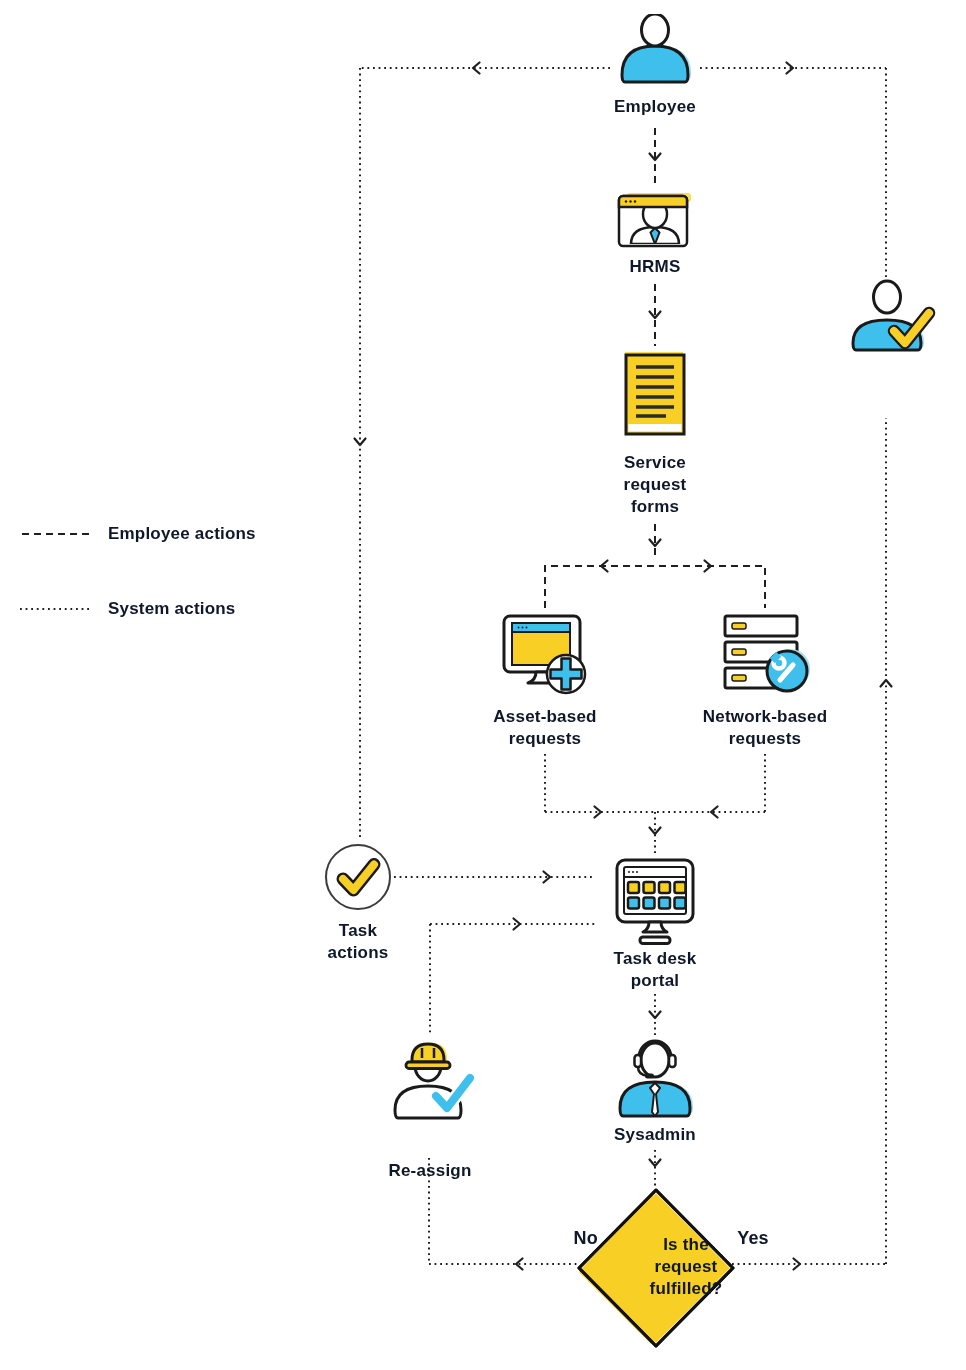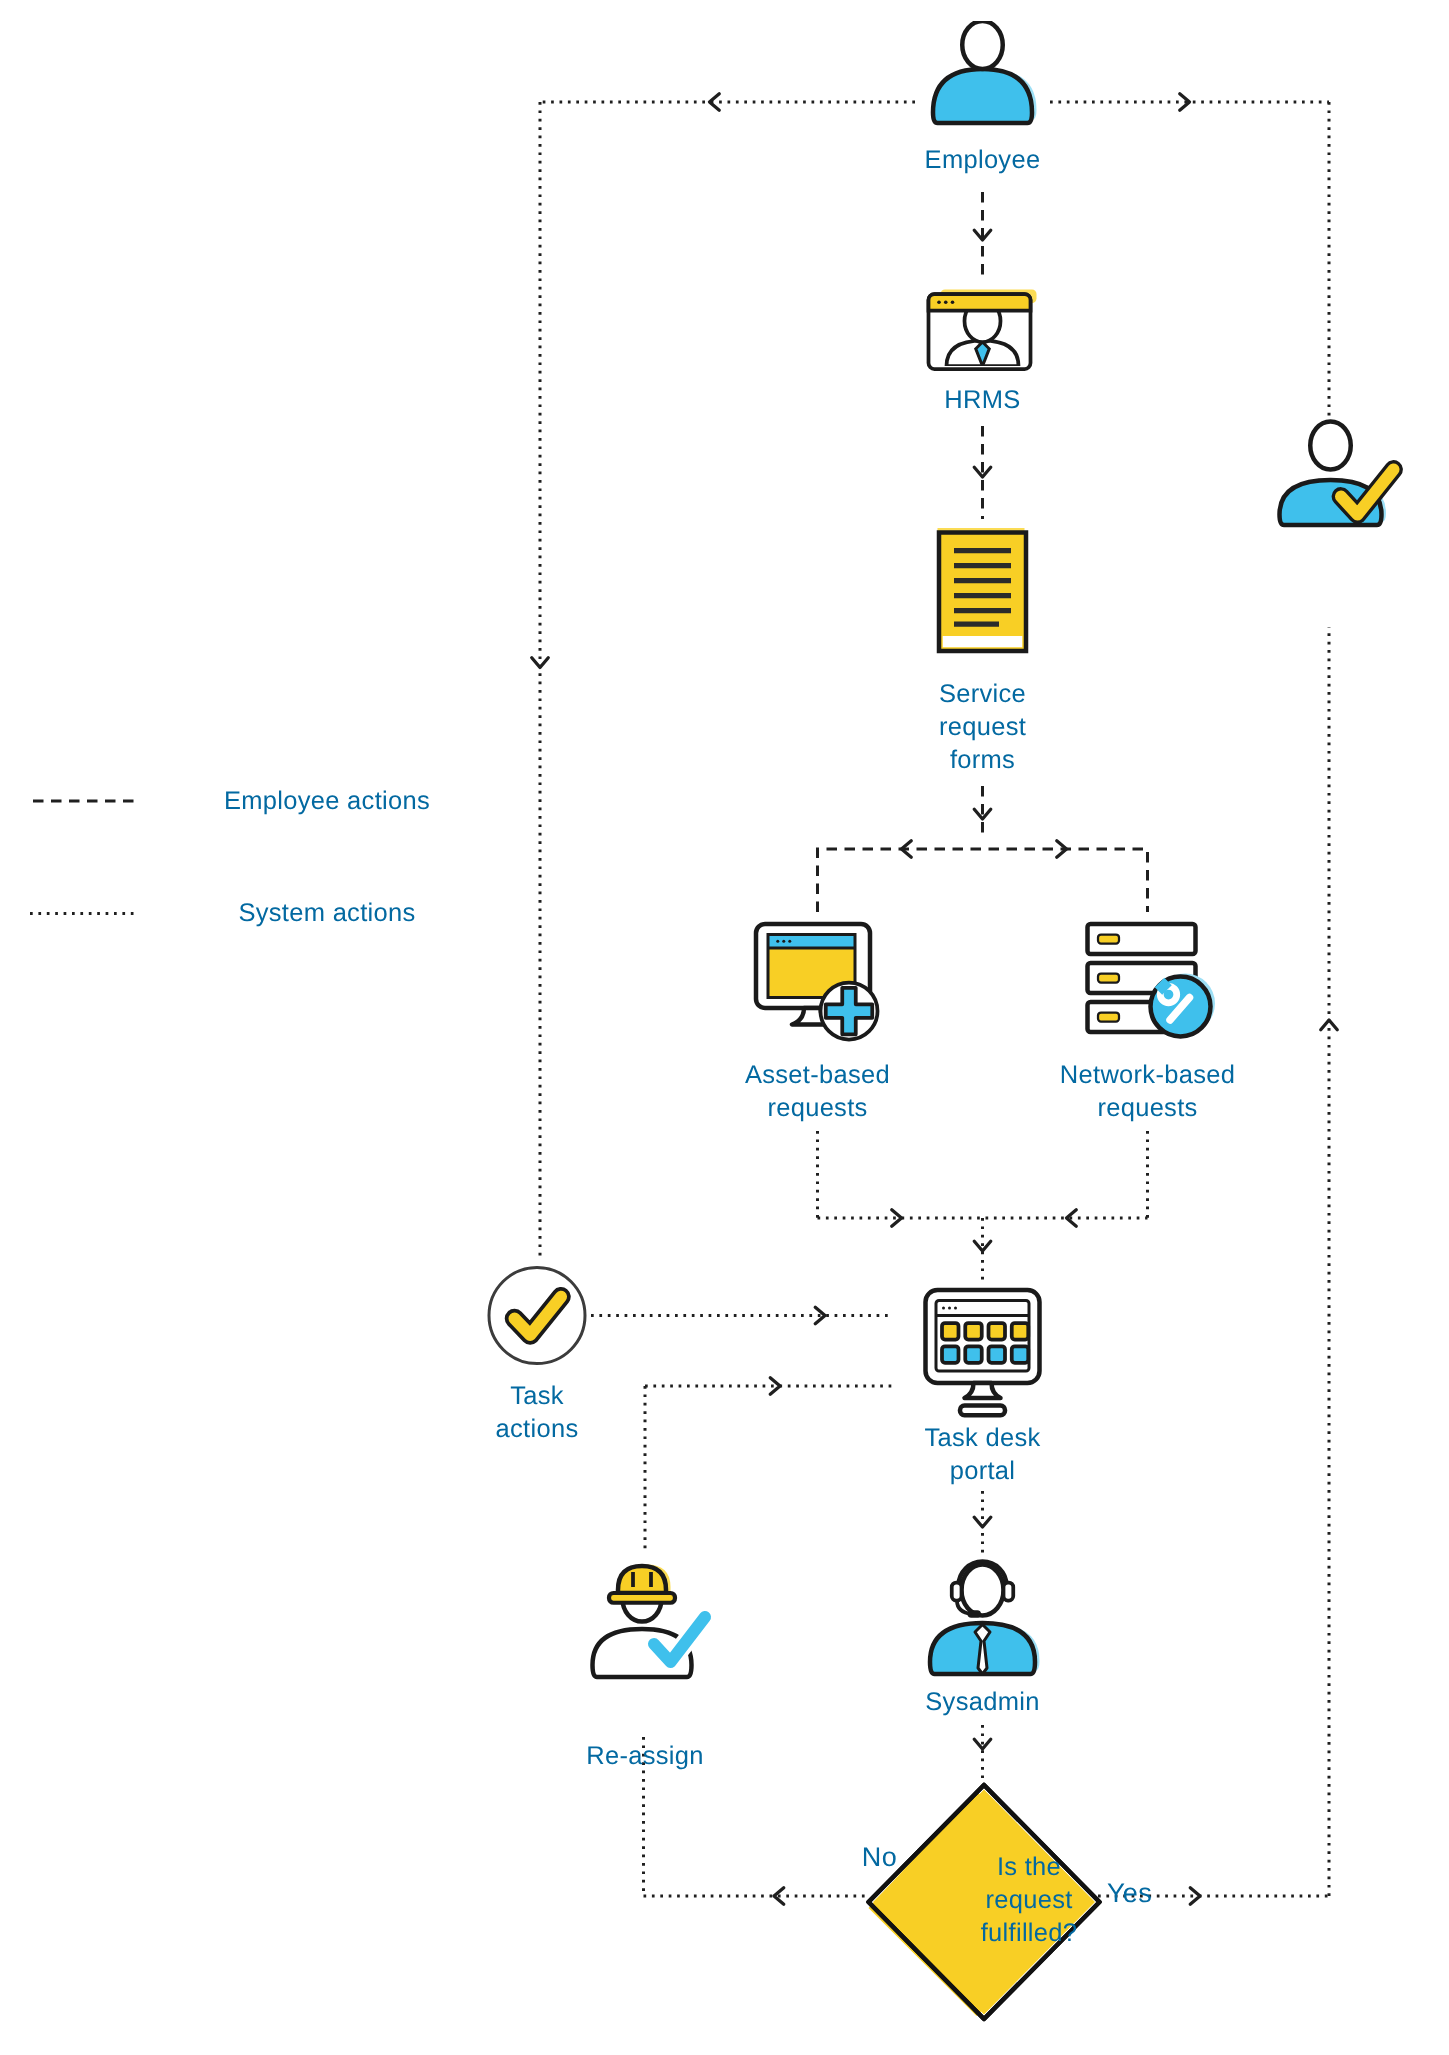--- a/index.html
+++ b/index.html
@@ -6,25 +6,25 @@
   #canvas{
     position:relative;width:966px;height:1370px;background:#ffffff;overflow:hidden;
     font-family:"Liberation Sans",sans-serif;
   }
   #wires{position:absolute;left:0;top:0;}
   .dash{fill:none;stroke:#1f1f1f;stroke-width:2;stroke-dasharray:7 5;}
   .dot{fill:none;stroke:#1f1f1f;stroke-width:2;stroke-dasharray:1.8 3.8;}
   .chev{fill:none;stroke:#1f1f1f;stroke-width:2.2;stroke-linecap:round;stroke-linejoin:round;}
   .icon{position:absolute;}
   .lbl{
-    position:absolute;font-weight:400;font-size:17px;line-height:22px;
-    color:#0369a1;text-align:center;letter-spacing:.2px;
+    position:absolute;font-weight:700;font-size:17px;line-height:22px;
+    color:#0f172a;text-align:center;letter-spacing:.2px;
   }
   .lbl .ln{display:block;}
-  .legend-lbl{text-align:center;}
+  .legend-lbl{text-align:left;}
   .branch-lbl{font-size:18px;}
 </style>
 </head>
 <body>
 
 <div id="canvas">
 
   <svg id="wires" width="966" height="1370" viewBox="0 0 966 1370">
 
     <g>
@@ -260,15 +260,15 @@
       <path d="M83,6 L157,81 L83,156 L9,81 Z" fill="#f8cf25" stroke="none"></path>
       <path d="M83,3 L160,81 L83,159 L6,81 Z" fill="none" stroke="#111111" stroke-width="3" stroke-linejoin="round"></path>
     </svg>
   </div>
   <div class="lbl" style="left:616px;top:1234px;width:140px;text-align:center;">
     <span class="ln">Is the</span>
     <span class="ln">request</span>
     <span class="ln">fulfilled?</span>
   </div>
   <div class="lbl branch-lbl" style="left:528px;top:1227px;width:70px;text-align:right;">No</div>
-  <div class="lbl branch-lbl" style="left:718px;top:1227px;width:70px;margin-top:24px;">Yes</div>
+  <div class="lbl branch-lbl" style="left:718px;top:1227px;width:70px;">Yes</div>
 
 </div>
 
 </body></html>

